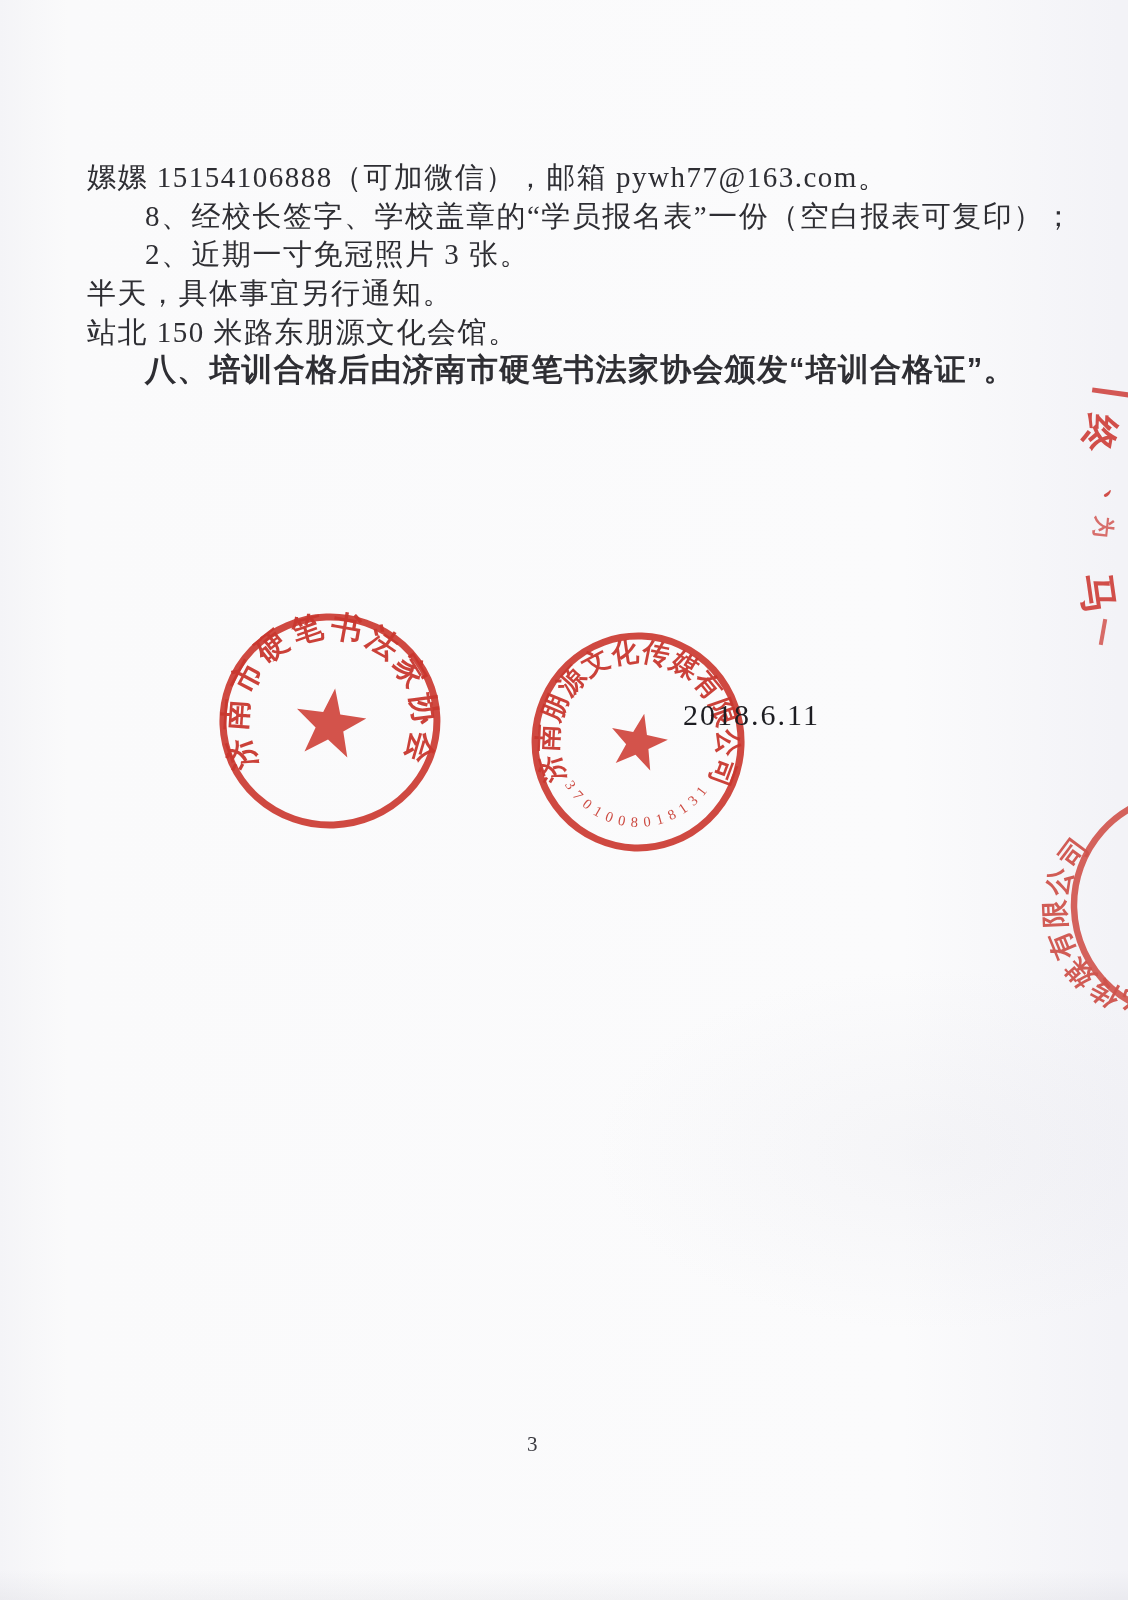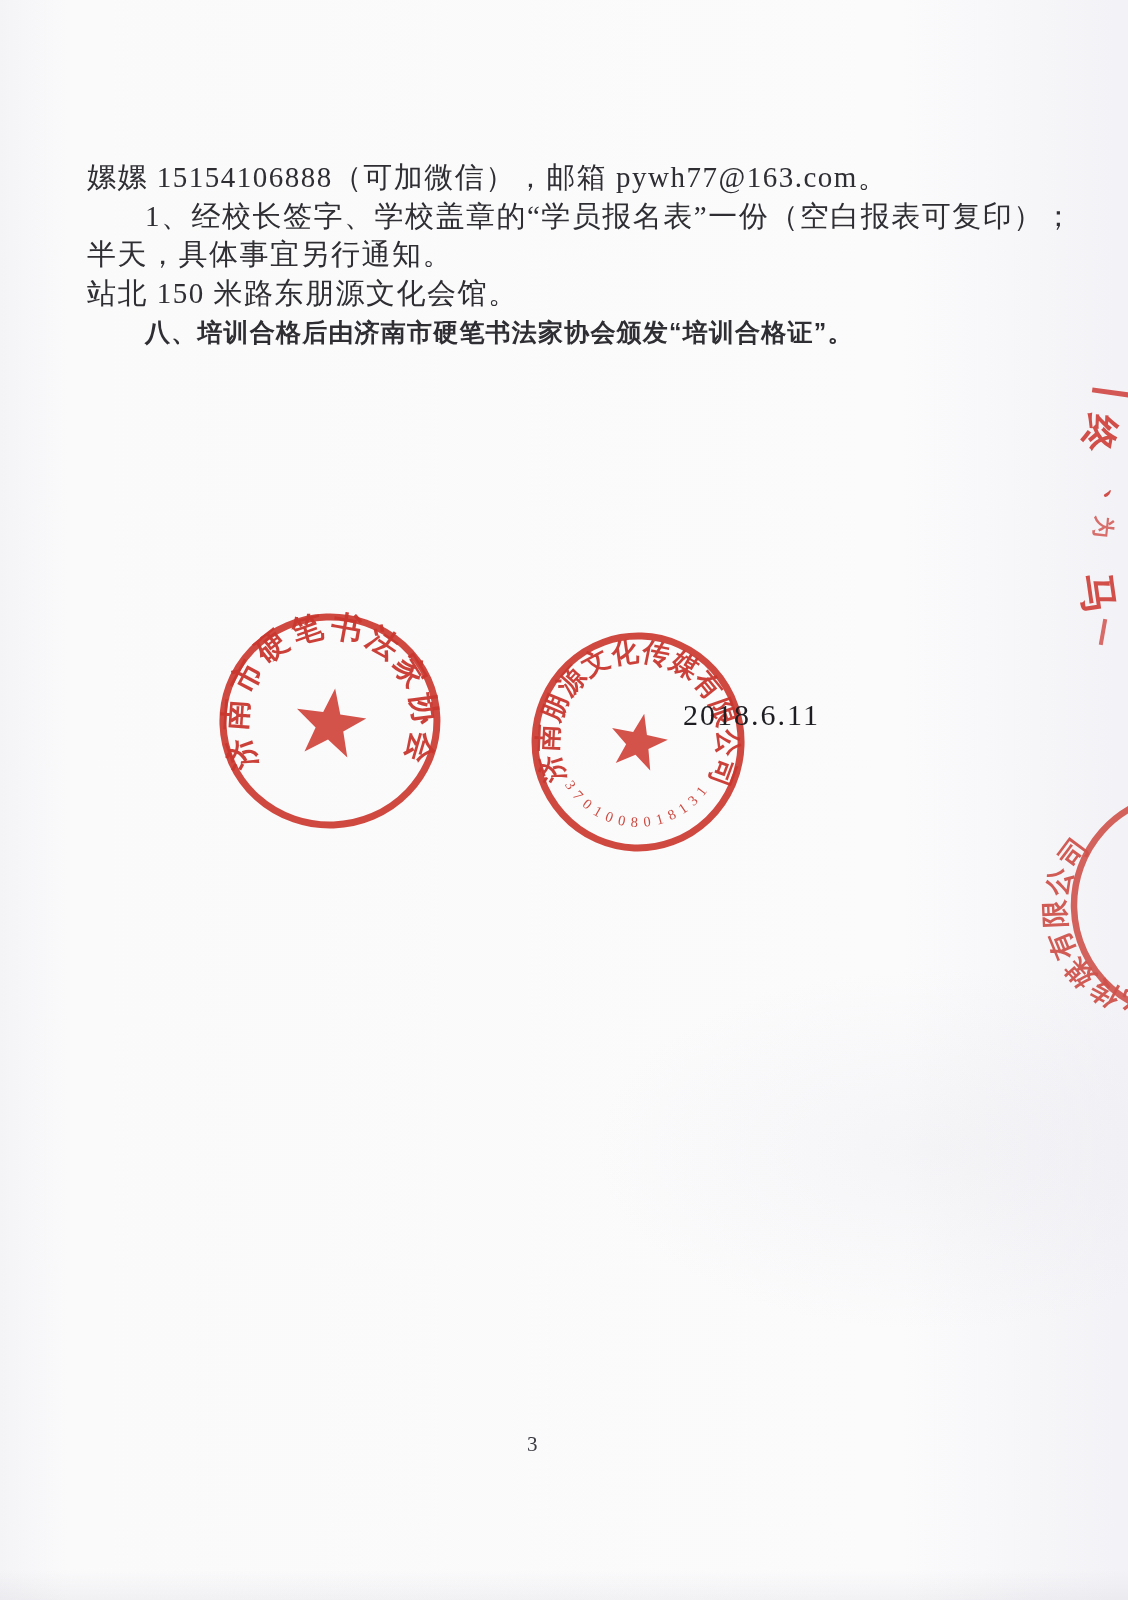--- a/index.html
+++ b/index.html
@@ -13,21 +13,21 @@
   
   .page:before{content:"";position:absolute;inset:0;pointer-events:none;
     background:
       radial-gradient(480px 260px at 930px 1150px, rgba(190,190,205,0.10), transparent 70%),
       linear-gradient(0deg, rgba(160,160,175,0.10), transparent 30px);}
 
   .body-text{position:absolute;left:87px;top:158px;width:958px;
     font-size:29px;line-height:38.7px;letter-spacing:1.5px;}
   .line{white-space:nowrap;height:38.7px;}
   .line.indent{padding-left:58px;}
-  .line.bold{font-weight:700;font-size:25px;letter-spacing:1.2px;
+  .line.bold{font-weight:700;font-size:31px;letter-spacing:1.2px;
     font-family:"Liberation Sans","DejaVu Sans",sans-serif;}
 
   .issue-date{position:absolute;left:683px;top:698px;font-size:30px;
     letter-spacing:2px;color:#1d1d22;}
 
   .page-number{position:absolute;left:527px;top:1432px;font-size:21px;color:#3a3a40;}
 
   .stamp{position:absolute;}
   .stamp svg{overflow:visible;}
   .seal-ring{fill:none;stroke:#cb3a31;stroke-opacity:0.92;}
@@ -56,21 +56,22 @@
 
   .edge-bottom{left:1048px;top:778px;opacity:0.85;}
 </style>
 </head>
 <body>
 
 <div class="page">
 
   <div class="body-text">
       <div class="line">嫘嫘 15154106888（可加微信），邮箱 pywh77@163.com。</div>
-      <div class="line indent">1、经校长签字、学校盖章的“学员报名表”一份（空白报表可复印）；</div>
+      <div class="line indent">8、经校长签字、学校盖章的“学员报名表”一份（空白报表可复印）；</div>
+      <div class="line indent">2、近期一寸免冠照片 3 张。</div>
       <div class="line">半天，具体事宜另行通知。</div>
       <div class="line">站北 150 米路东朋源文化会馆。</div>
       <div class="line bold indent">八、培训合格后由济南市硬笔书法家协会颁发“培训合格证”。</div>
     </div>
 
   <div class="stamp stamp-association">
     <svg width="228" height="222" viewBox="0 0 228 222">
       <defs>
         <path id="arc-assoc" d="M 41.3 153 A 84 84 0 1 1 186.7 153" fill="none"></path>
       </defs>

